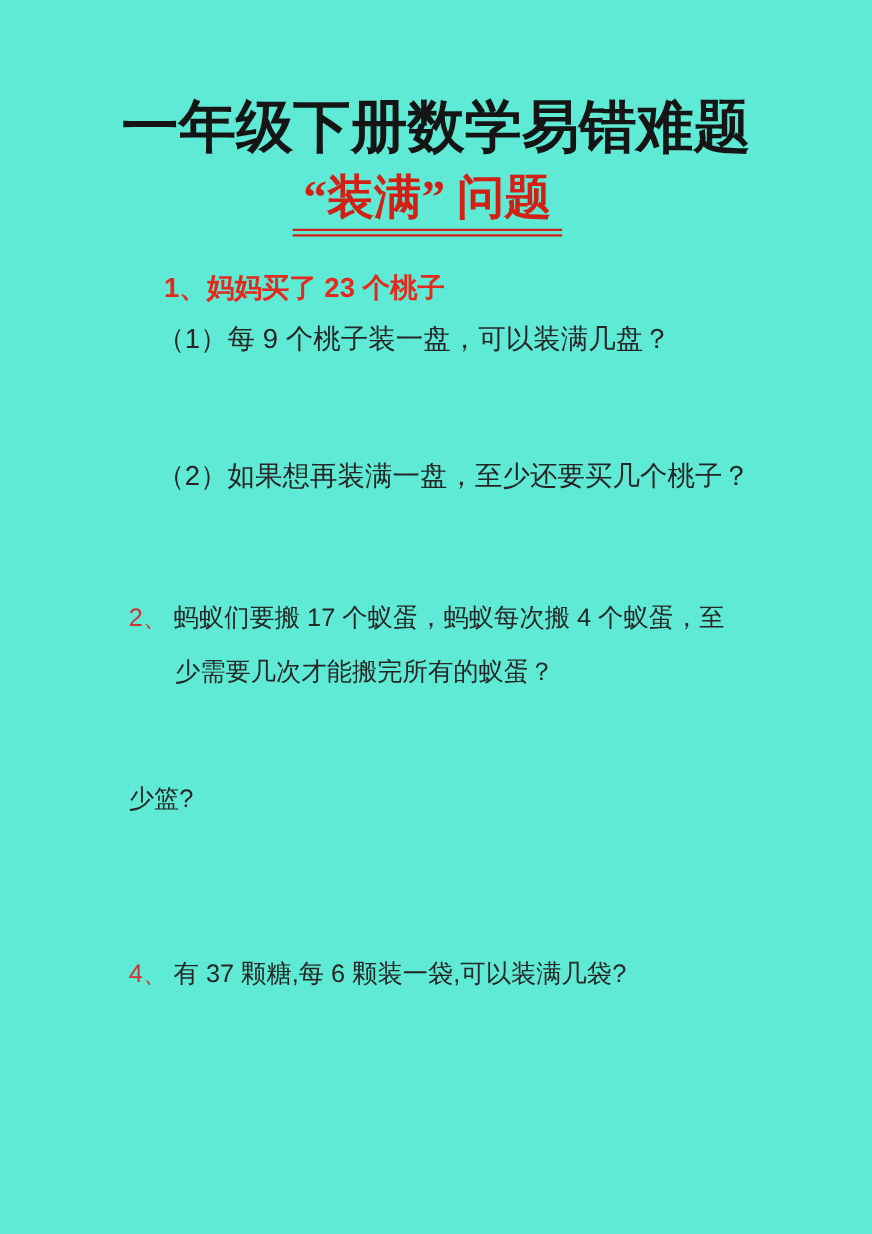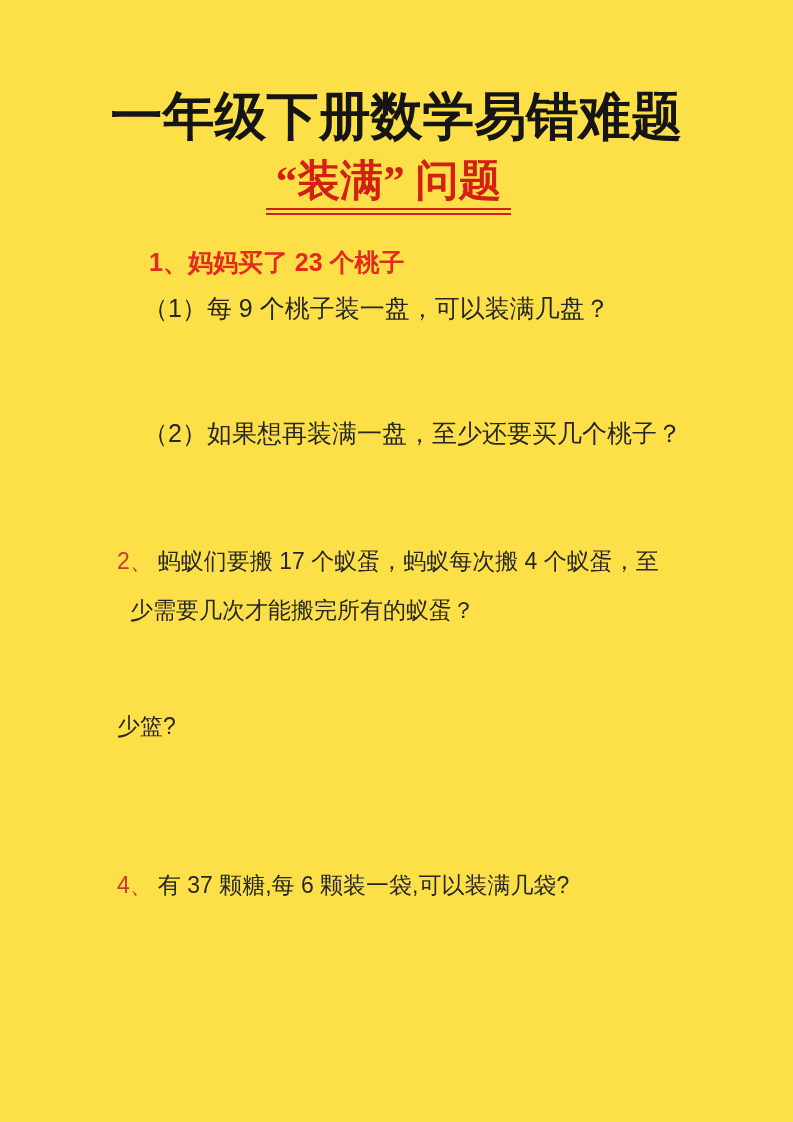--- a/index.html
+++ b/index.html
@@ -4,21 +4,21 @@
 <style>
   html, body {
     margin: 0;
     padding: 0;
     background: #ffffff;
   }
   .page {
     position: relative;
     width: 793px;
     height: 1122px;
-    background: #fde047;
+    background: #5eead4;
     overflow: hidden;
     font-family: "Liberation Sans", sans-serif;
   }
   .doc-title {
     position: absolute;
     top: 84px;
     left: 0;
     right: 0;
     margin: 0;
     text-align: center;
@@ -74,21 +74,21 @@
     left: 117px;
     font-size: 23px;
     color: #262626;
   }
   .question .qnum {
     color: #cd3632;
     margin-right: 5px;
   }
   .question .qline { white-space: nowrap; }
   #q2 { top: 537px; line-height: 49px; }
-  #q2 .cont { margin-left: 13px; }
+  #q2 .cont { margin-left: 42px; }
   #q3 { top: 703px; line-height: 46px; }
   #q4 { top: 867px; line-height: 36px; }
 </style>
 </head>
 <body>
 
 <div class="page">
 
   <h1 class="doc-title">一年级下册数学易错难题</h1>
 

